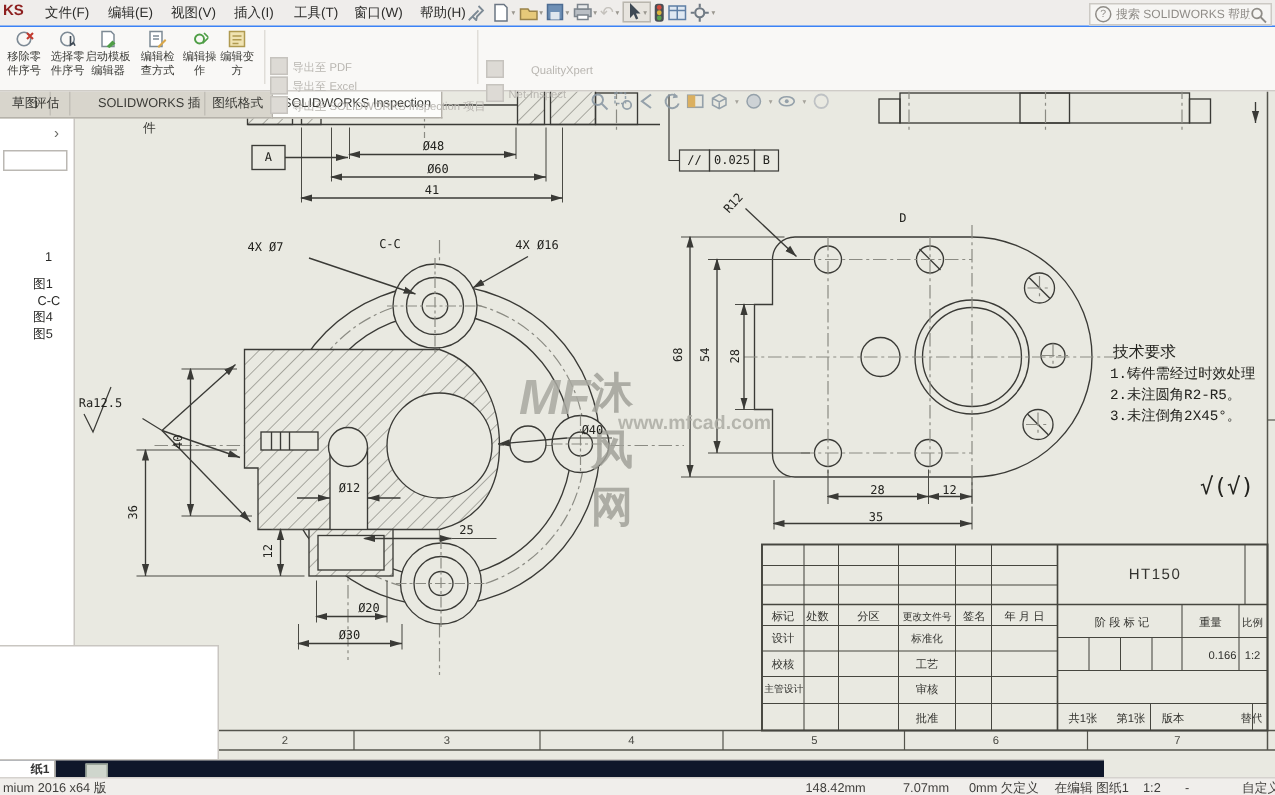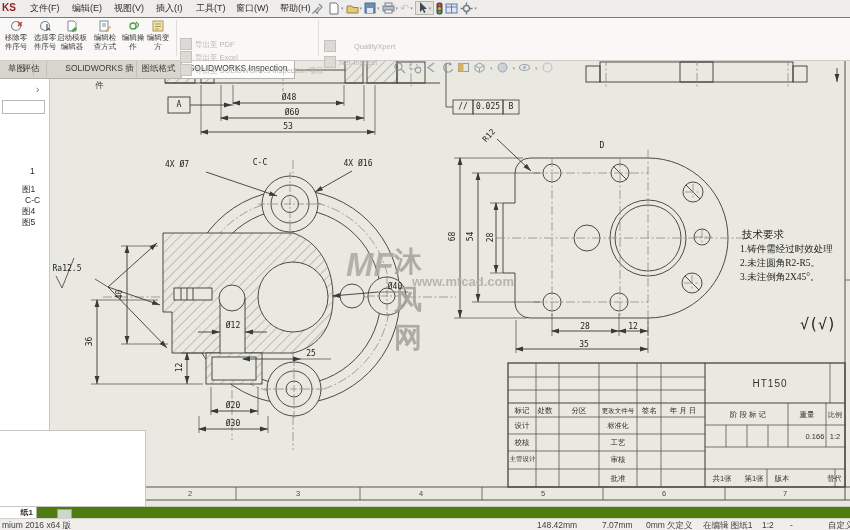--- a/index.html
+++ b/index.html
@@ -28,30 +28,30 @@
   #tabstrip{position:absolute;left:0;top:60px;width:293px;height:18px;background:#d8d5cc;border-bottom:1px solid #b5b2aa;z-index:28}
   .tab{position:absolute;top:0;height:17px;line-height:17px;text-align:center;font-size:8.5px;color:#3a3a36;border-right:1px solid #c2bfb7}
   .tab.active{background:#fcfcfa;border:1px solid #b5b2aa;border-top:none;height:18px;z-index:2}
   
   #leftpanel{position:absolute;left:0;top:78px;width:49px;height:428px;background:#ffffff;border-right:1px solid #c9c6c1;z-index:20}
   #flyout{position:absolute;left:36px;top:6px;font-size:10px;color:#6b6b66}
   #filterbox{position:absolute;left:2px;top:22px;width:41px;height:12px;border:1px solid #bbb8b3;background:#fff}
   .treeitem{position:absolute;font-size:8.5px;color:#2a2a28;white-space:nowrap}
   #blrect{position:absolute;left:0;top:430px;width:145px;height:76px;background:#ffffff;border-top:1px solid #c9c6c1;border-right:1px solid #c9c6c1;z-index:20}
   
-  #sheetbar{position:absolute;left:0;top:506px;width:850px;height:12px;background:#4d7c0f;border-top:1px solid #c8c5c0;z-index:30}
+  #sheetbar{position:absolute;left:0;top:506px;width:736px;height:12px;background:#0f172a;border-top:1px solid #c8c5c0;z-index:30}
   #sheettab{position:absolute;left:0;top:0;width:37px;height:12px;background:#fff;border-right:1px solid #b5b2aa;font-size:8px;font-weight:bold;color:#333;text-align:right;padding-right:3px;box-sizing:border-box}
   #addsheet{position:absolute;left:57px;top:2px;width:13px;height:9px;background:#cfd6cd;border:1px solid #9aa59a}
   #statusbar{position:absolute;left:0;top:518px;width:850px;height:12px;background:#f0eeeb;border-top:1px solid #d5d2ce;z-index:30}
   .stext2{position:absolute;top:1px;font-size:8.5px;color:#403f3c;white-space:nowrap}
   
   .dim{position:absolute;font-family:"DejaVu Sans Mono","Liberation Mono",monospace;font-size:8px;color:#23231f;text-align:center;white-space:nowrap;z-index:6}
   .rv{transform:rotate(-90deg);transform-origin:center center;width:22px}
   .r45{transform:rotate(-48deg);transform-origin:center center;width:30px}
-  #techreq span{position:absolute;color:#23231f;white-space:nowrap;font-family:Liberation Serif, serif;z-index:6}
+  #techreq span{position:absolute;color:#23231f;white-space:nowrap;font-family:Liberation Mono, monospace;z-index:6}
   .tb{position:absolute;font-size:7.5px;color:#33332f;text-align:center;white-space:nowrap;z-index:6}
   .zone{position:absolute;top:489px;width:20px;text-align:center;font-size:7.5px;color:#4a4a44;z-index:6}
   #watermark{position:absolute;left:0;top:0;z-index:5;opacity:.85}
   #headsup{position:absolute;left:393px;top:61px;display:flex;align-items:center;gap:3px;z-index:7;opacity:.85}
 </style>
 </head>
 <body>
 
 <div id="screen">
 
@@ -299,35 +299,35 @@
 
   <div id="watermark">
     <span class="abs" style="left:346px;top:246px;font-size:33px;font-weight:bold;font-style:italic;color:#a9a9a1;z-index:5">MF</span>
     <span class="abs" style="left:394px;top:243px;font-size:28px;font-weight:bold;color:#a2a29a;letter-spacing:3px;z-index:5">沐风网</span>
     <span class="abs" style="left:412px;top:274px;font-size:13px;font-weight:bold;color:#adada5;z-index:5">www.mfcad.com</span>
   </div>
 
   <div>
     <span class="dim" style="left:259px;top:93px;width:60px">Ø48</span>
     <span class="dim" style="left:262px;top:108px;width:60px">Ø60</span>
-    <span class="dim" style="left:258px;top:122px;width:60px">53</span>
+    <span class="dim" style="left:258px;top:122px;width:60px">41</span>
     <span class="dim" style="left:168px;top:100px;width:22px">A</span>
     <span class="dim" style="left:453px;top:102px;width:20px">//</span>
     <span class="dim" style="left:473px;top:102px;width:30px">0.025</span>
     <span class="dim" style="left:503px;top:102px;width:16px">B</span>
     <span class="dim" style="left:152px;top:160px;width:50px">4X Ø7</span>
     <span class="dim" style="left:242px;top:158px;width:36px">C-C</span>
     <span class="dim" style="left:330px;top:159px;width:56px">4X Ø16</span>
     <span class="dim" style="left:42px;top:264px;width:50px">Ra12.5</span>
     <span class="dim rv" style="left:108px;top:290px">40</span>
     <span class="dim rv" style="left:78px;top:337px">36</span>
     <span class="dim rv" style="left:168px;top:363px">12</span>
     <span class="dim" style="left:211px;top:321px;width:44px">Ø12</span>
     <span class="dim" style="left:296px;top:349px;width:30px">25</span>
-    <span class="dim" style="left:211px;top:401px;width:44px">Ø20</span>
+    <span class="dim" style="left:224px;top:401px;width:44px">Ø20</span>
     <span class="dim" style="left:210px;top:419px;width:46px">Ø30</span>
     <span class="dim" style="left:378px;top:282px;width:34px">Ø40</span>
     <span class="dim rv" style="left:441px;top:232px">68</span>
     <span class="dim rv" style="left:459px;top:232px">54</span>
     <span class="dim rv" style="left:479px;top:233px">28</span>
     <span class="dim r45" style="left:474px;top:131px">R12</span>
     <span class="dim" style="left:594px;top:141px;width:16px">D</span>
     <span class="dim" style="left:565px;top:322px;width:40px">28</span>
     <span class="dim" style="left:618px;top:322px;width:30px">12</span>
     <span class="dim" style="left:564px;top:340px;width:40px">35</span>
@@ -504,20 +504,28 @@
             <g stroke="#707a84" stroke-width="1.4">
               <line x1="6.5" y1="0.5" x2="6.5" y2="3"></line>
               <line x1="6.5" y1="10" x2="6.5" y2="12.5"></line>
               <line x1="0.5" y1="6.5" x2="3" y2="6.5"></line>
               <line x1="10" y1="6.5" x2="12.5" y2="6.5"></line>
             </g>
           </svg>
           <span class="caret">▾</span>
         </span>
     </div>
+    <div id="searchbox">
+      <span class="badge">?</span>
+      <span class="stext">搜索 SOLIDWORKS 帮助</span>
+      <svg width="12" height="12" style="margin-right:2px">
+          <circle cx="5" cy="5" r="3.2" fill="none" stroke="#8f8c87" stroke-width="1.2"></circle>
+          <line x1="7.5" y1="7.5" x2="11" y2="11" stroke="#8f8c87" stroke-width="1.2"></line>
+        </svg>
+    </div>
   </div>
 
   <div id="ribbon">
     <div class="rbtn" style="left:0;top:3px;width:32px">
       <svg class="ric" width="13" height="12">
           <circle cx="6" cy="6" r="4.5" fill="none" stroke="#7d8a95" stroke-width="1.1"></circle>
           <path d="M8,2 L12,6 M12,2 L8,6" stroke="#c23a2e" stroke-width="1.4"></path>
         </svg>
       <span>移除零</span><br><span>件序号</span>
     </div>

